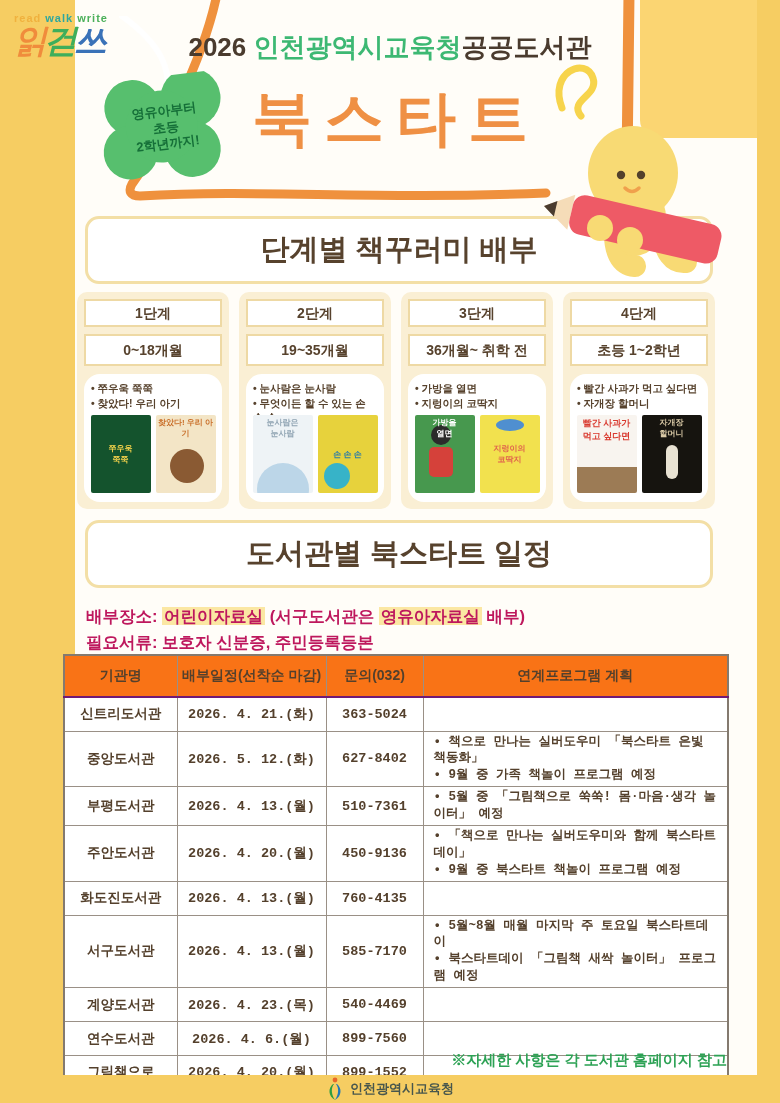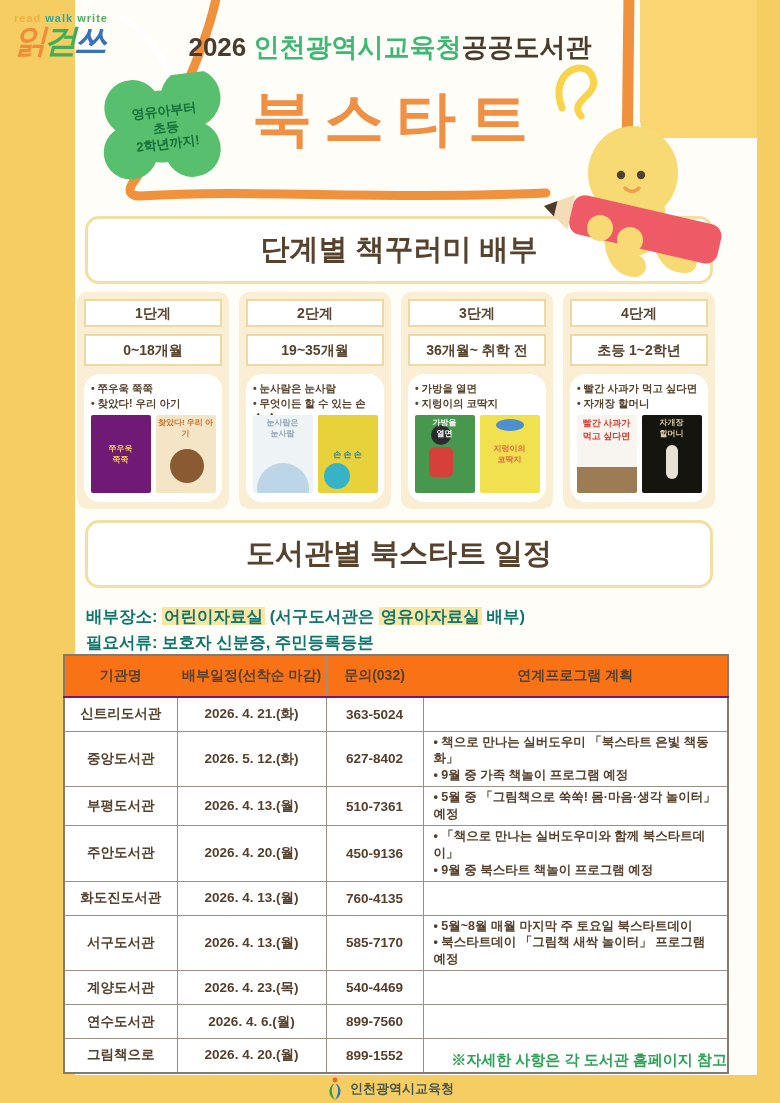--- a/index.html
+++ b/index.html
@@ -47,30 +47,30 @@
   .book-list li::before{content:"\2022  ";color:#57422d;}
   .covers{display:flex;gap:5px;margin-top:4px;justify-content:center;}
   .cover{position:relative;width:60px;height:78px;border-radius:2px;overflow:hidden;display:flex;
          align-items:center;justify-content:center;text-align:center;font-size:8px;font-weight:700;
          padding:2px;box-sizing:border-box;}
   .cover .ct{position:relative;z-index:1;white-space:pre-line;}
   .cover .art{position:absolute;z-index:0;}
   .ct-top{align-self:flex-start;width:100%;}
 
   
-  .info{position:absolute;left:86px;top:604px;font-size:16.5px;font-weight:800;color:#0f766e;line-height:1.55;z-index:3;}
+  .info{position:absolute;left:86px;top:604px;font-size:16.5px;font-weight:800;color:#be185d;line-height:1.55;z-index:3;}
   .hl{background:#fbe7a3;padding:0 2px;}
 
   
   .sched-table{position:absolute;left:63px;top:654px;width:664px;border-collapse:collapse;table-layout:fixed;
                font-size:13.5px;color:#54402c;font-weight:700;z-index:3;background:#fff;}
   .sched-table,.sched-table th,.sched-table td{border:1px solid #9a9086;}
   .sched-table{border:2px solid #847a6f;}
   .sched-table th{background:#f97316;height:38px;font-size:14px;border-bottom:2px solid #701a75;}
-  .sched-table td{text-align:center;padding:2px 6px;}
+  .sched-table td{text-align:center;padding:2px 6px;font-family:Liberation Mono, monospace;}
   td.programs{text-align:left;font-size:12.5px;}
   .prog{list-style:none;margin:0;padding:0 0 0 4px;line-height:1.35;}
   .prog li::before{content:"\2022  ";}
   .rh-a{height:34px}.rh-b{height:38px}.rh-c{height:48px}.rh-d{height:52px}.rh-e{height:50px}
 
   .footnote{position:absolute;right:53px;top:1051px;font-size:15px;font-weight:800;z-index:3;}
 
   .footer{position:absolute;left:0;top:1075px;width:780px;height:28px;display:flex;align-items:center;
           justify-content:center;gap:6px;background:#f6cd62;z-index:5;}
   .footer-text{font-size:13px;color:#47564d;font-weight:700;}
@@ -152,21 +152,21 @@
 
     <div class="stage-col">
       <div class="pill stage-label">1단계</div>
       <div class="pill stage-age">0~18개월</div>
       <div class="stage-content">
         <ul class="book-list">
           <li>쭈우욱 쭉쭉</li>
           <li>찾았다! 우리 아기</li>
         </ul>
         <div class="covers">
-          <div class="cover" style="background: #701a75;">
+          <div class="cover" style="background: #14532d;">
             <span class="ct" style="color: rgb(255, 217, 77);">쭈우욱
 쭉쭉</span>
           </div>
           <div class="cover" style="background: rgb(243, 229, 198);">
             <div class="art" style="left:14px;top:34px;width:34px;height:34px;border-radius:50%;background:#8a5a33;"></div>
             <span class="ct ct-top" style="color: rgb(201, 111, 42);">찾았다! 우리 아기</span>
           </div>
         </div>
       </div>
     </div>

